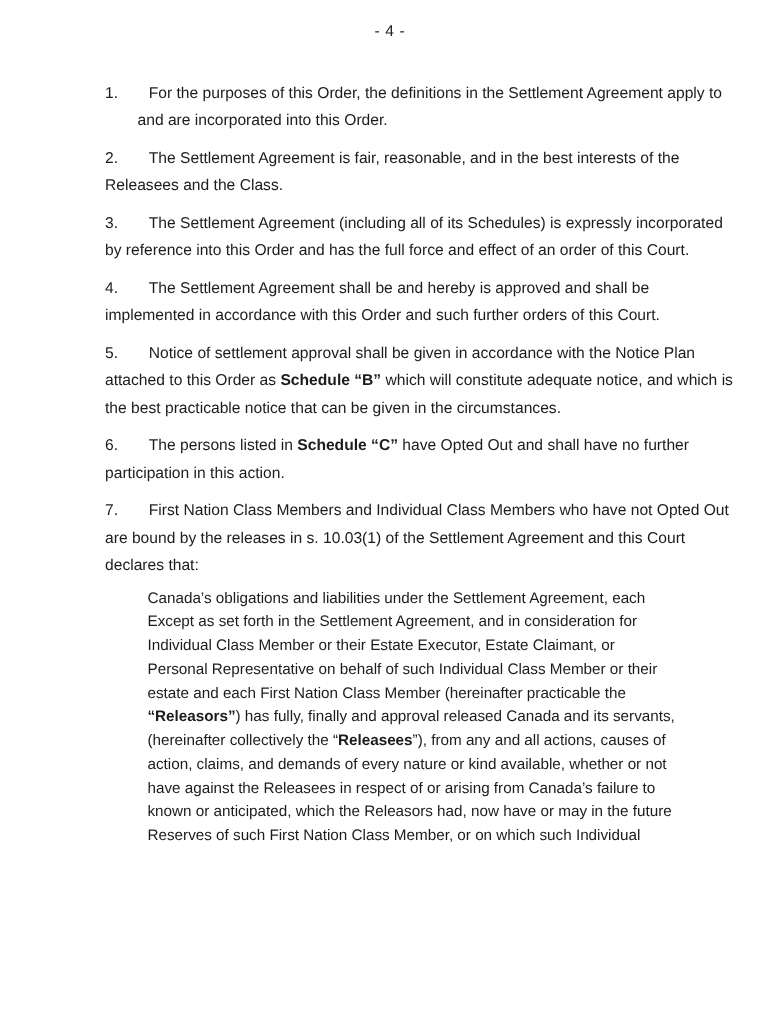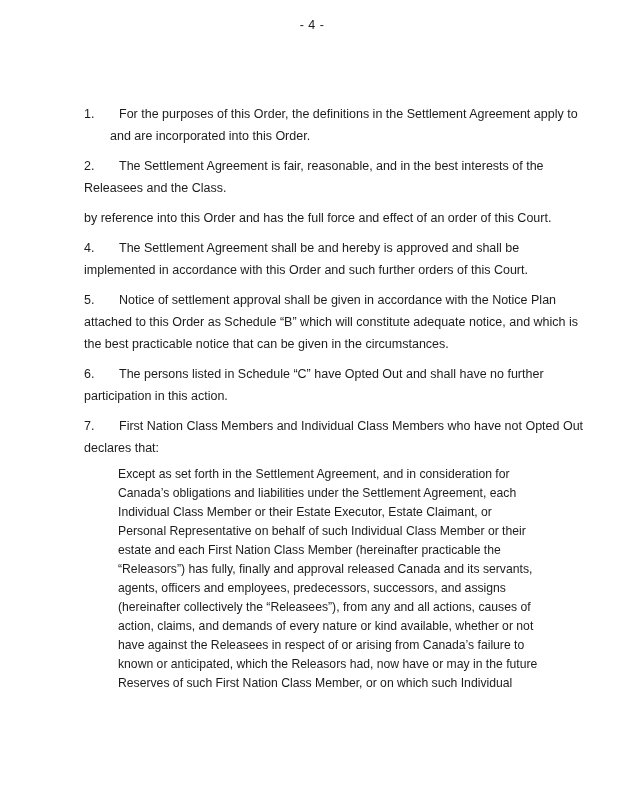--- a/index.html
+++ b/index.html
@@ -13,27 +13,26 @@
     -webkit-font-smoothing:antialiased;
   }
   .page-header{
     position:absolute;top:18px;left:0;width:624px;
     text-align:center;font-size:12.5px;line-height:14px;
     letter-spacing:.5px;
   }
   .content{
     position:absolute;left:84px;top:63px;width:505px;
     font-size:12.5px;
-    margin-top:40px;
   }
   .para{margin:0 0 8px 0}
   .line{line-height:22px;white-space:nowrap}
   .num{display:inline-block;width:35px}
   .indent{padding-left:26px}
-  .b{font-weight:normal}
+  .b{font-weight:bold}
   .quote{
     margin:-2px 0 0 34px;
     width:400px;
     font-size:12.2px;
   }
   .quote .line{line-height:19px}
 </style>
 </head>
 <body>
 
@@ -51,20 +50,23 @@
   </div>
 
   <div class="para">
     <div class="line">
       <span class="num">2.</span><span>The Settlement Agreement is fair, reasonable, and in the best interests of the</span>
     </div>
     <div class="line">Releasees and the Class.</div>
   </div>
 
   <div class="para">
+    <div class="line">
+      <span class="num">3.</span><span>The Settlement Agreement (including all of its Schedules) is expressly incorporated</span>
+    </div>
     <div class="line">by reference into this Order and has the full force and effect of an order of this Court.</div>
   </div>
 
   <div class="para">
     <div class="line">
       <span class="num">4.</span><span>The Settlement Agreement shall be and hereby is approved and shall be</span>
     </div>
     <div class="line">implemented in accordance with this Order and such further orders of this Court.</div>
   </div>
 
@@ -82,33 +84,33 @@
     <div class="line">
       <span class="num">6.</span><span>The persons listed in </span><span class="b">Schedule “C”</span><span> have Opted Out and shall have no further</span>
     </div>
     <div class="line">participation in this action.</div>
   </div>
 
   <div class="para">
     <div class="line">
       <span class="num">7.</span><span>First Nation Class Members and Individual Class Members who have not Opted Out</span>
     </div>
+    <div class="line">are bound by the releases in s. 10.03(1) of the Settlement Agreement and this Court</div>
     <div class="line">declares that:</div>
   </div>
 
   <div class="quote">
+    <div class="line">Canada’s obligations and liabilities under the Settlement Agreement, each</div>
     <div class="line">Except as set forth in the Settlement Agreement, and in consideration for</div>
-    <div class="line">Canada’s obligations and liabilities under the Settlement Agreement, each</div>
     <div class="line">Individual Class Member or their Estate Executor, Estate Claimant, or</div>
     <div class="line">Personal Representative on behalf of such Individual Class Member or their</div>
     <div class="line">estate and each First Nation Class Member (hereinafter practicable the</div>
     <div class="line">
       <span></span><span class="b">“Releasors”</span><span>) has fully, finally and approval released Canada and its servants,</span>
     </div>
-    <div class="line">agents, officers and employees, predecessors, successors, and assigns</div>
     <div class="line">
       <span>(hereinafter collectively the “</span><span class="b">Releasees</span><span>”), from any and all actions, causes of</span>
     </div>
     <div class="line">action, claims, and demands of every nature or kind available, whether or not</div>
     <div class="line">have against the Releasees in respect of or arising from Canada’s failure to</div>
     <div class="line">known or anticipated, which the Releasors had, now have or may in the future</div>
     <div class="line">Reserves of such First Nation Class Member, or on which such Individual</div>
   </div>
 
 </div>

